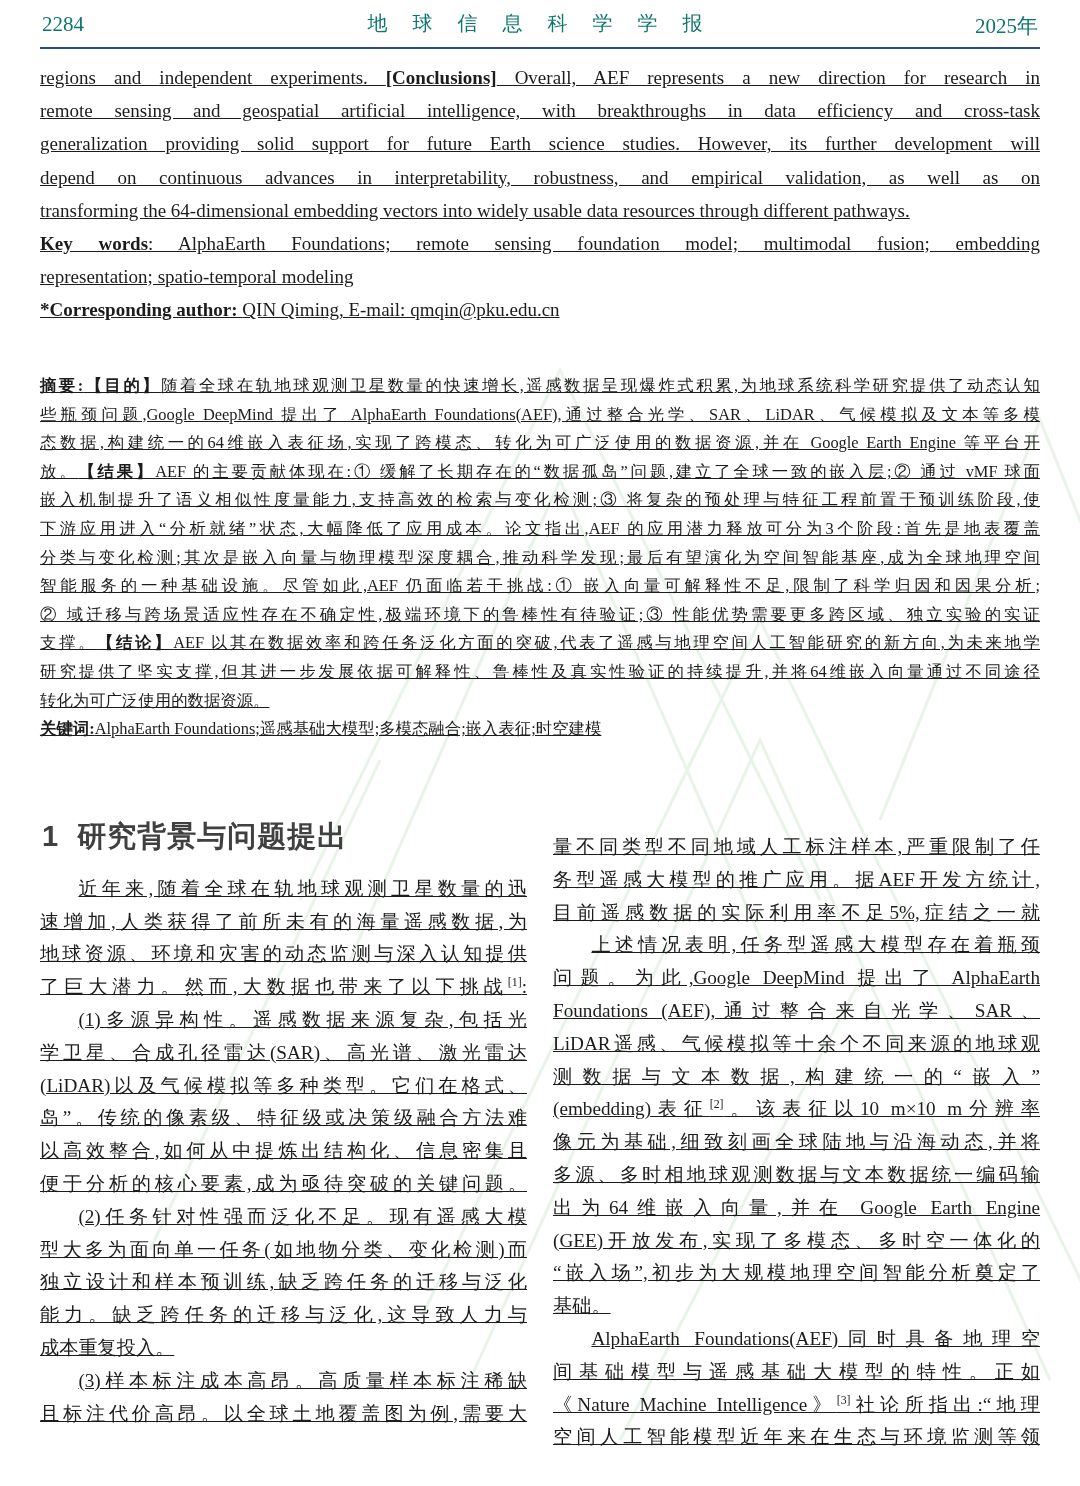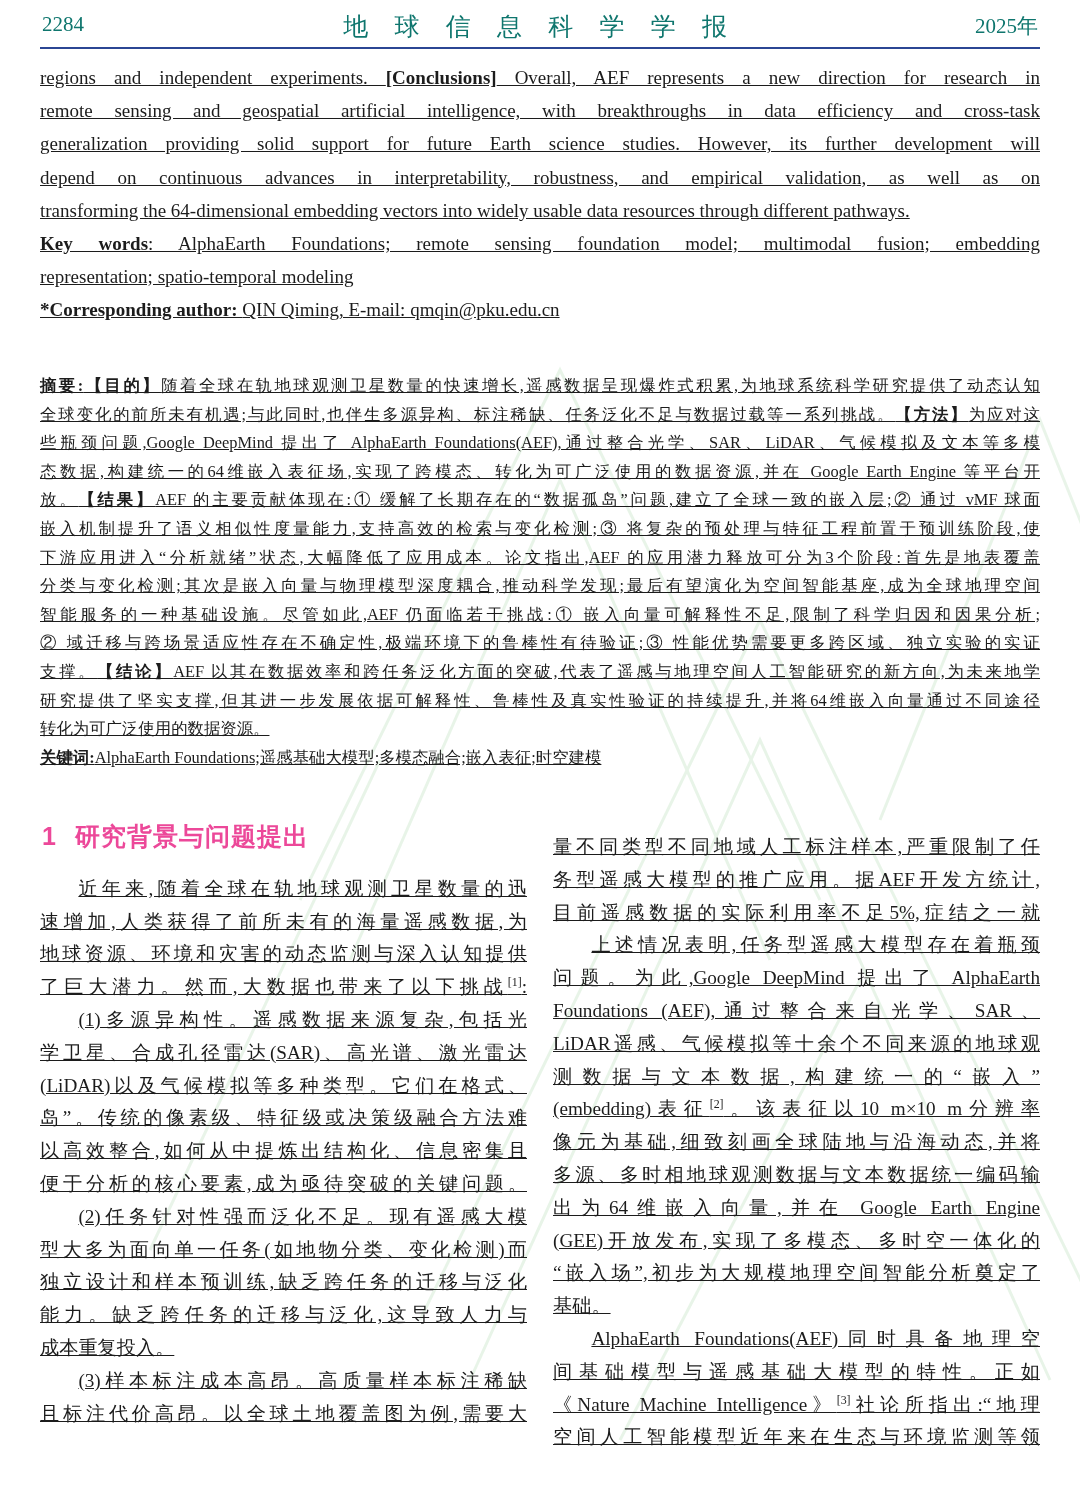--- a/index.html
+++ b/index.html
@@ -10,43 +10,43 @@
   }
   .layer{position:absolute;inset:0;}
   #watermark{z-index:0;pointer-events:none;}
   #content{z-index:1;}
 
   
   .header{position:absolute;top:10px;left:42px;right:42px;height:34px;
     color:#0f766e;font-size:21px;}
   .header .pageno{position:absolute;left:0;top:2px;}
   .header .journal{position:absolute;left:0;right:0;top:0;text-align:center;
-    font-size:25px;letter-spacing:10px;}
+    font-size:20px;letter-spacing:10px;}
   .header .year{position:absolute;right:0;top:2px;}
   .rule{position:absolute;top:47px;left:40px;right:40px;
     border-top:2.5px solid #2b4694;}
 
   
   .tline{text-align:justify;text-align-last:justify;text-decoration:underline;}
   .tline.noj{text-align-last:left;}
   .tline.indent{text-indent:2em;}
   .b{font-weight:bold;}
   sup{font-size:0.62em;vertical-align:super;line-height:0;}
 
   .english{position:absolute;top:61px;left:40px;width:1000px;
     font-size:19px;line-height:33.2px;}
   .abstract{position:absolute;top:372px;left:40px;width:1000px;
     font-size:16.4px;line-height:28.6px;}
 
   .columns{position:absolute;top:818px;left:40px;width:1000px;height:668px;
     display:flex;gap:26px;}
   .col{width:487px;font-size:19.2px;line-height:32.8px;}
   .heading{font-family:"Liberation Sans","DejaVu Sans",sans-serif;
-    font-size:25px;font-weight:600;letter-spacing:1px;
-    margin:2px 0 20px 2px;color:#ec4899;}
+    font-size:29px;font-weight:600;letter-spacing:1px;
+    margin:2px 0 20px 2px;color:#404040;}
   .heading .hnum{margin-right:18px;}
   .col-right{padding-top:13px;}
 </style>
 </head>
 <body>
 
 <div class="layer" id="watermark">
   <svg width="1080" height="1486" viewBox="0 0 1080 1486">
     <g stroke="#8fca8f" stroke-width="3" fill="none" opacity="0.20">
       <path d="M300,900 L560,370 L820,900"></path>
@@ -75,21 +75,20 @@
       <div class="tline"><span>generalization providing solid support for future Earth science studies. However, its further development will</span></div>
       <div class="tline"><span>depend on continuous advances in interpretability, robustness, and empirical validation, as well as on</span></div>
       <div class="tline noj"><span>transforming the 64-dimensional embedding vectors into widely usable data resources through different pathways.</span></div>
       <div class="tline"><span class="b">Key words</span><span>: AlphaEarth Foundations; remote sensing foundation model; multimodal fusion; embedding</span></div>
       <div class="tline noj"><span>representation; spatio-temporal modeling</span></div>
       <div class="tline noj"><span class="b">*Corresponding author: </span><span>QIN Qiming, E-mail: qmqin@pku.edu.cn</span></div>
     </div>
 
   <div class="abstract">
       <div class="tline"><span class="b">摘要:</span><span class="b">【目的】</span><span>随着全球在轨地球观测卫星数量的快速增长,遥感数据呈现爆炸式积累,为地球系统科学研究提供了动态认知</span></div>
-      <div class="tline"><span>全球变化的前所未有机遇;与此同时,也伴生多源异构、标注稀缺、任务泛化不足与数据过载等一系列挑战。</span><span class="b">【方法】</span><span>为应对这</span></div>
       <div class="tline"><span>些瓶颈问题,Google DeepMind 提出了 AlphaEarth Foundations(AEF),通过整合光学、SAR、LiDAR、气候模拟及文本等多模</span></div>
       <div class="tline"><span>态数据,构建统一的64维嵌入表征场,实现了跨模态、转化为可广泛使用的数据资源,并在 Google Earth Engine 等平台开</span></div>
       <div class="tline"><span>放。</span><span class="b">【结果】</span><span>AEF 的主要贡献体现在:① 缓解了长期存在的“数据孤岛”问题,建立了全球一致的嵌入层;② 通过 vMF 球面</span></div>
       <div class="tline"><span>嵌入机制提升了语义相似性度量能力,支持高效的检索与变化检测;③ 将复杂的预处理与特征工程前置于预训练阶段,使</span></div>
       <div class="tline"><span>下游应用进入“分析就绪”状态,大幅降低了应用成本。论文指出,AEF 的应用潜力释放可分为3个阶段:首先是地表覆盖</span></div>
       <div class="tline"><span>分类与变化检测;其次是嵌入向量与物理模型深度耦合,推动科学发现;最后有望演化为空间智能基座,成为全球地理空间</span></div>
       <div class="tline"><span>智能服务的一种基础设施。尽管如此,AEF 仍面临若干挑战:① 嵌入向量可解释性不足,限制了科学归因和因果分析;</span></div>
       <div class="tline"><span>② 域迁移与跨场景适应性存在不确定性,极端环境下的鲁棒性有待验证;③ 性能优势需要更多跨区域、独立实验的实证</span></div>
       <div class="tline"><span>支撑。</span><span class="b">【结论】</span><span>AEF 以其在数据效率和跨任务泛化方面的突破,代表了遥感与地理空间人工智能研究的新方向,为未来地学</span></div>
       <div class="tline"><span>研究提供了坚实支撑,但其进一步发展依据可解释性、鲁棒性及真实性验证的持续提升,并将64维嵌入向量通过不同途径</span></div>

